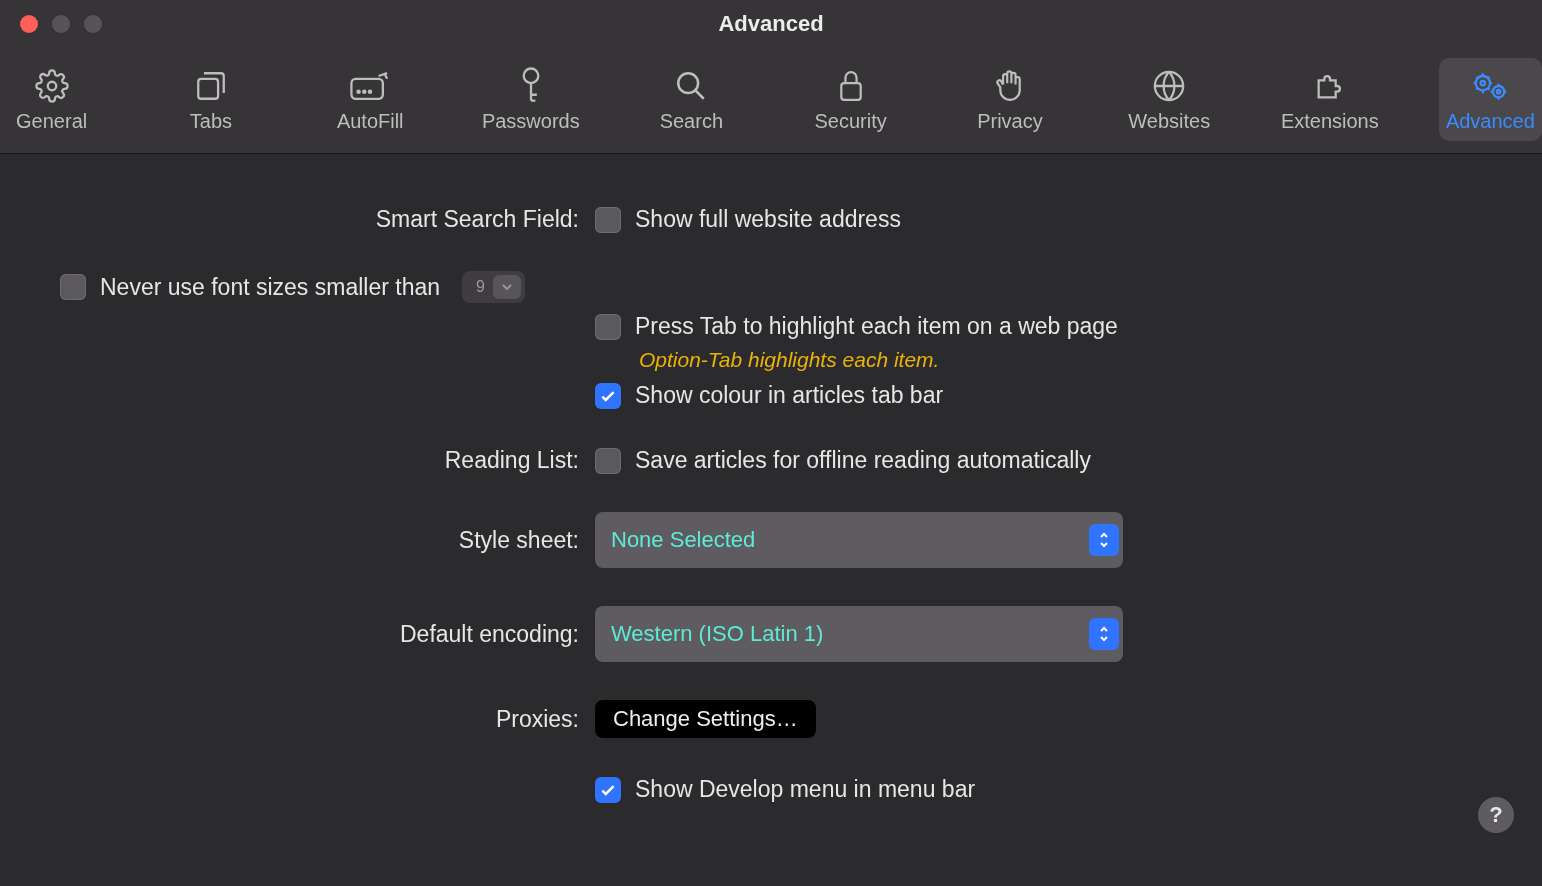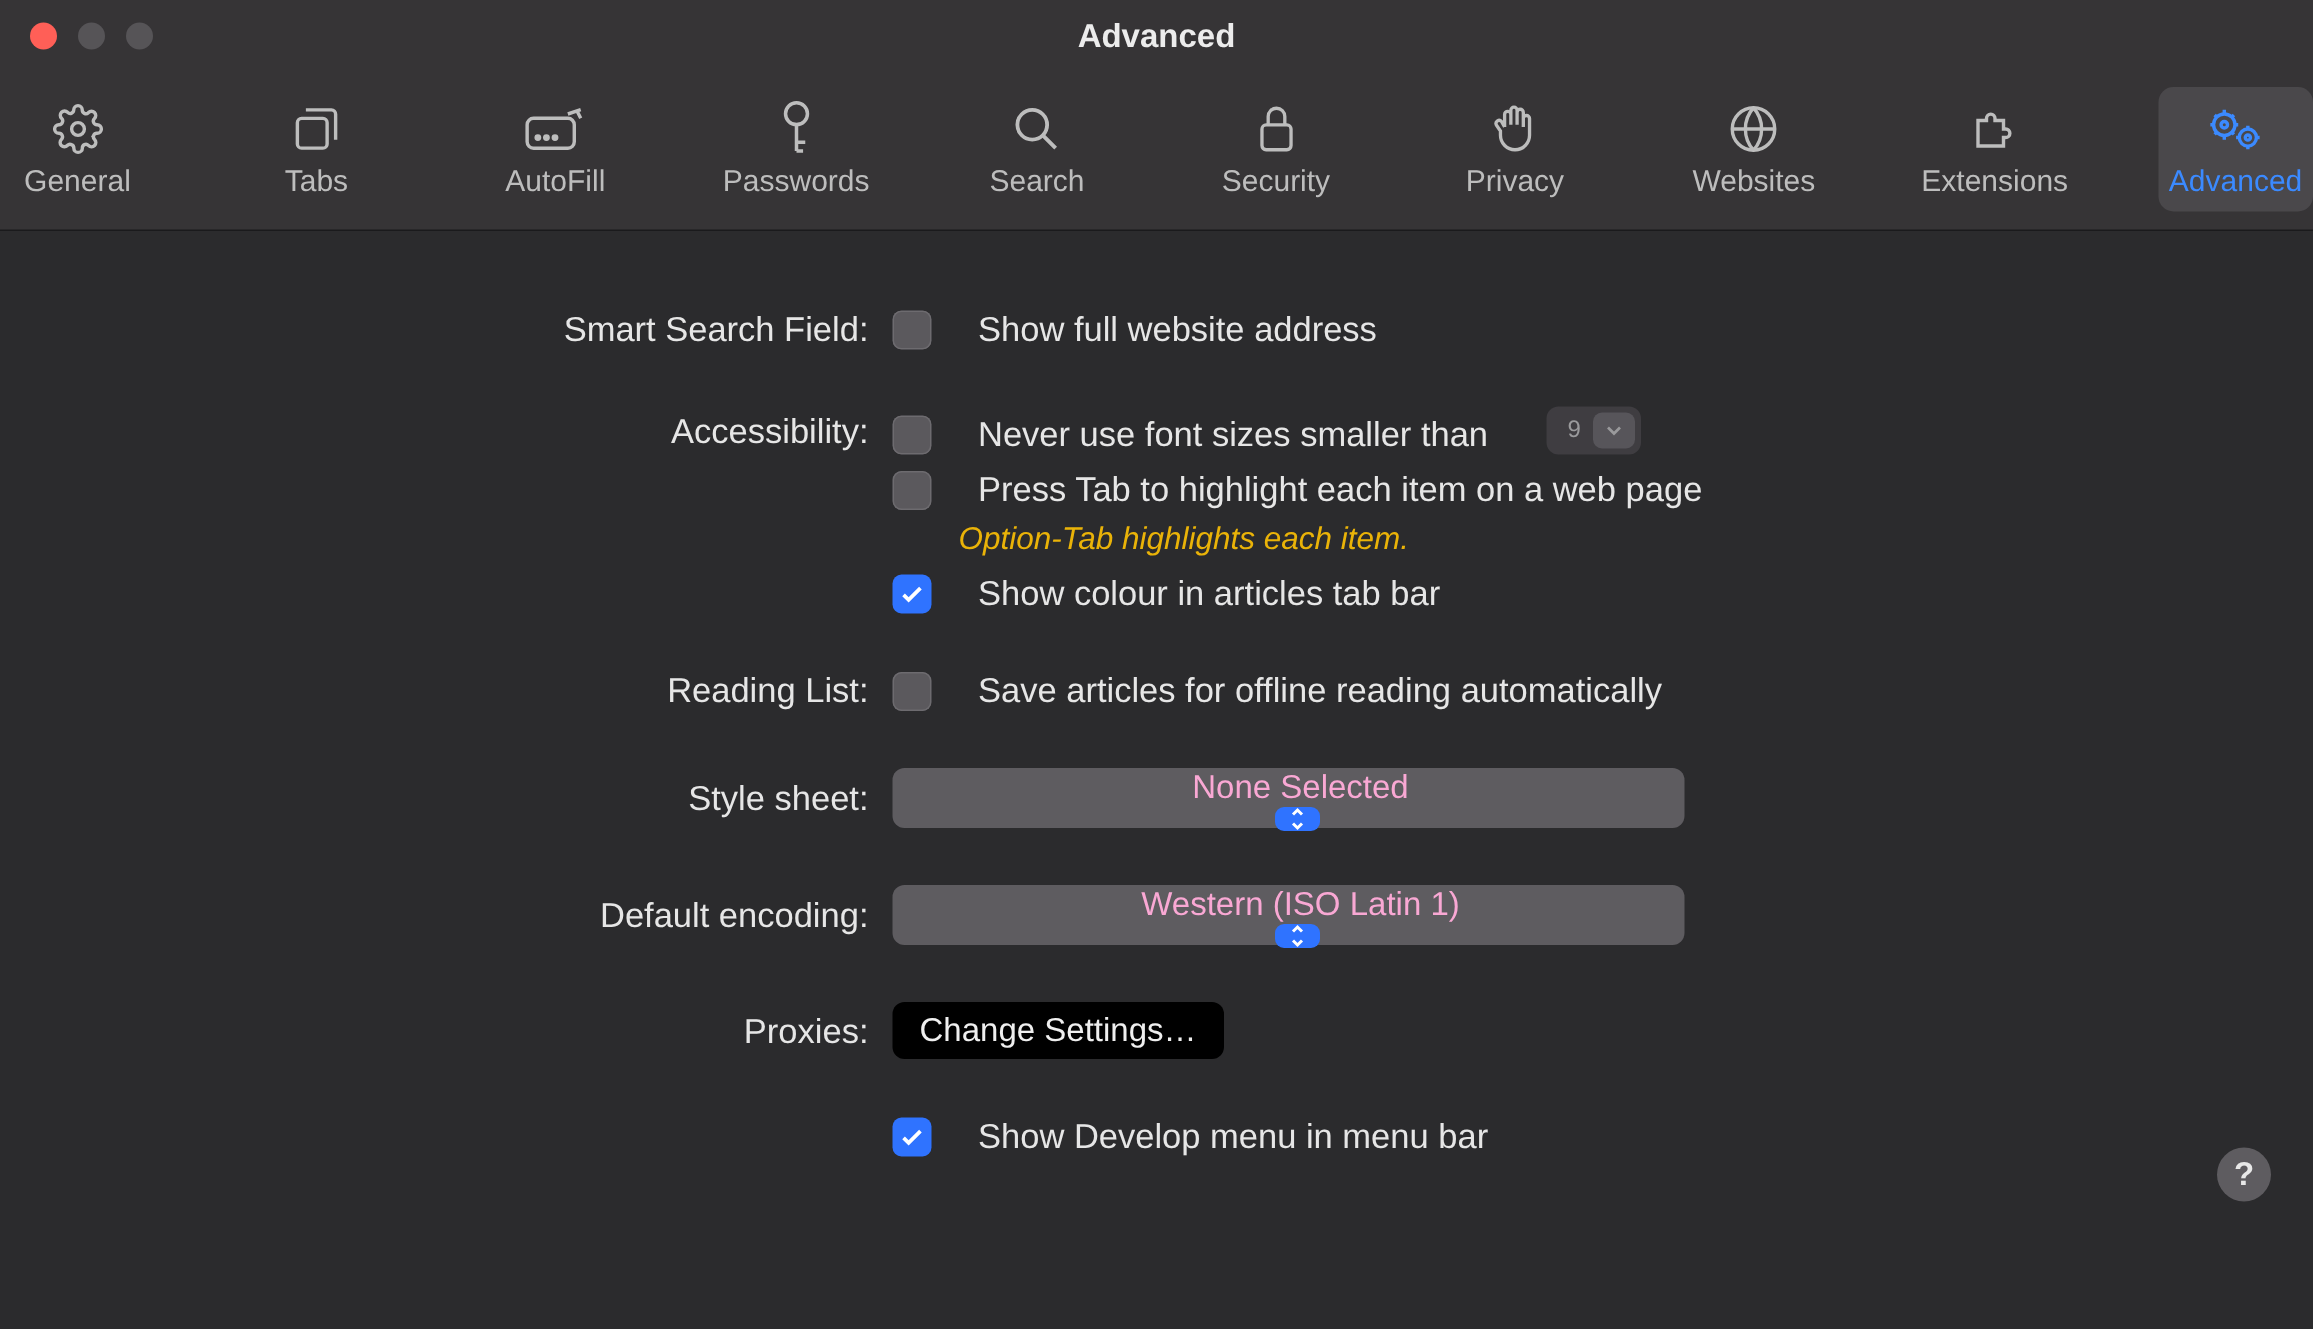--- a/index.html
+++ b/index.html
@@ -76,23 +76,22 @@
     .group-gap { margin-top: 38px; }
     .label-col {
       width: 535px;
       text-align: right;
       padding-right: 16px;
       font-size: 23px;
       color: #e6e6e6;
     }
     .ctl-col {
       display: flex;
-      align-items: flex-end;
+      align-items: center;
       flex: 1;
-      gap: 17px;
     }
     .checkbox {
       width: 26px;
       height: 26px;
       border-radius: 6px;
       background: #5b595d;
       box-shadow: inset 0 0 0 1px #6d6b6f;
       display: inline-flex;
       align-items: center;
       justify-content: center;
@@ -123,30 +122,29 @@
     .sizesel .btn {
       width: 28px;
       height: 24px;
       margin-left: 8px;
       background: #57555a;
       border-radius: 6px;
       display:flex;align-items:center;justify-content:center;
     }
     .select {
       width: 528px;
-      height: 40px;
+      height: 56px;
       display: flex;
       align-items: center;
       justify-content: space-between;
       background: #5e5c60;
       border-radius: 8px;
       padding: 0 0 0 16px;
       font-size: 22px;
-      color: #f9a8d4;
-      flex-direction: column;
+      color: #5eead4;
     }
     .select .stepper {
       width: 30px;
       height: 32px;
       margin-right: 4px;
       background: #2f73ff;
       border-radius: 6px;
       display:flex;flex-direction:column;align-items:center;justify-content:center;
     }
     .smallbtn {
@@ -287,21 +285,20 @@
 
   <div class="row">
     <div class="label-col">Smart Search Field:</div>
     <div class="ctl-col">
       <div class="checkbox"></div>
       <div class="opt-label">Show full website address</div>
     </div>
   </div>
 
   <div class="row group-gap">
-    <div class="label-col">Accessibility:</div>
     <div class="ctl-col">
       <div class="checkbox"></div>
       <div class="opt-label">Never use font sizes smaller than</div>
       <div class="sizesel">
         <span>9</span>
         <div class="btn">
           <svg width="12" height="10" viewBox="0 0 12 8" stroke="#9a9a9c" fill="none" stroke-width="1.8">
               <path d="M2 2 l4 4 4 -4"></path>
             </svg>
         </div>

